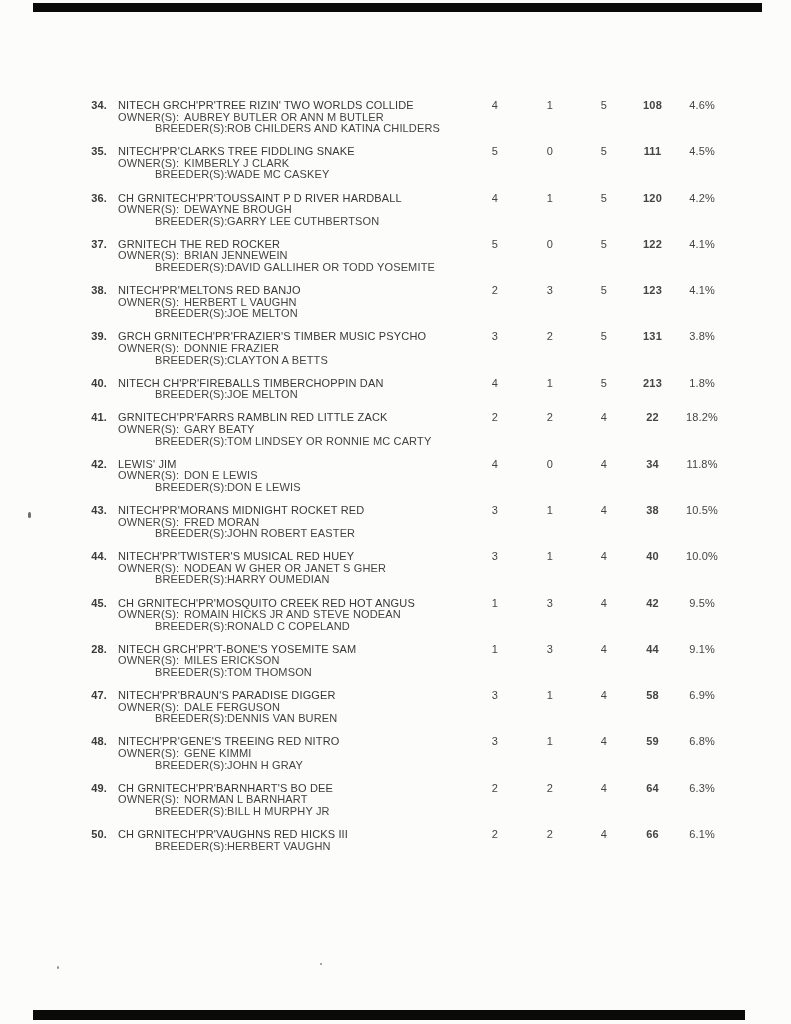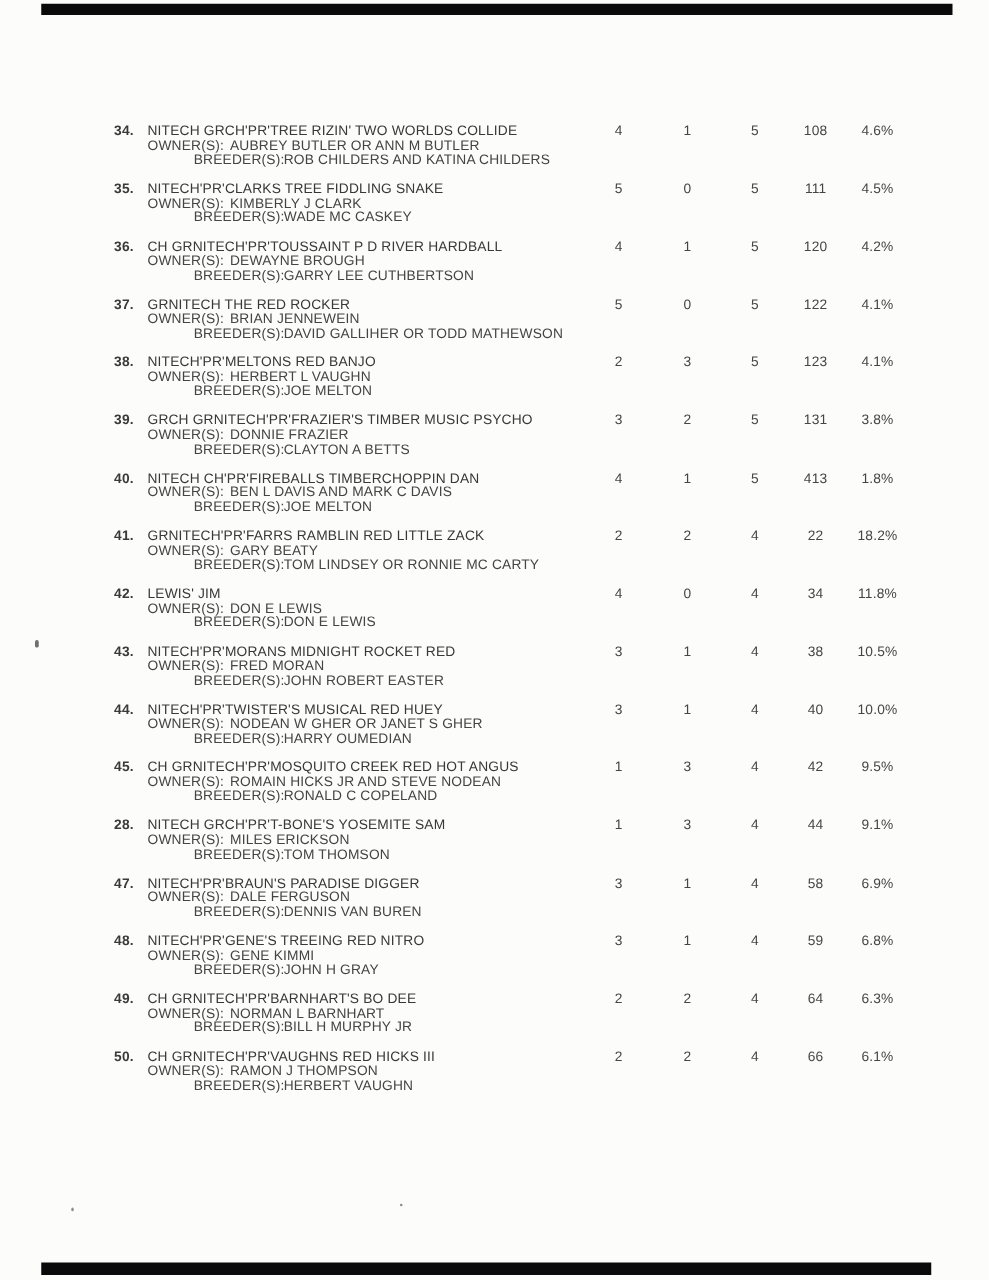--- a/index.html
+++ b/index.html
@@ -69,21 +69,21 @@
   .lab.owner   { width: 66px; }
   .lab.breeder { width: 72px; margin-left: 37px; }
   .stat {
     flex: 0 0 auto;
     text-align: center;
     color: #454545;
   }
   .stat.c1 { width: 50px; }
   .stat.c2 { width: 60px; }
   .stat.c3 { width: 48px; }
-  .stat.c4 { width: 49px; }
+  .stat.c4 { width: 49px; font-weight: bold; }
   .stat.c5 { width: 50px; }
 </style>
 </head>
 <body>
 
 <div class="page">
   <div class="scan-bar top"></div>
   <div class="scan-bar bottom"></div>
   <div class="speck s1"></div>
   <div class="speck s2"></div>
@@ -145,21 +145,21 @@
   </div>
 
   <div class="entry">
     <div class="rank">37.</div>
     <div class="main">
       <div class="dogname">GRNITECH THE RED ROCKER</div>
       <div class="line">
         <span class="lab owner">OWNER(S):</span><span class="val">BRIAN JENNEWEIN</span>
       </div>
       <div class="line">
-        <span class="lab breeder">BREEDER(S):</span><span class="val">DAVID GALLIHER OR TODD MATHEWSON</span>
+        <span class="lab breeder">BREEDER(S):</span><span class="val">DAVID GALLIHER OR TODD YOSEMITE</span>
       </div>
     </div>
     <div class="stat c1">5</div>
     <div class="stat c2">0</div>
     <div class="stat c3">5</div>
     <div class="stat c4">122</div>
     <div class="stat c5">4.1%</div>
   </div>
 
   <div class="entry">
@@ -196,30 +196,27 @@
     <div class="stat c3">5</div>
     <div class="stat c4">131</div>
     <div class="stat c5">3.8%</div>
   </div>
 
   <div class="entry">
     <div class="rank">40.</div>
     <div class="main">
       <div class="dogname">NITECH CH'PR'FIREBALLS TIMBERCHOPPIN DAN</div>
       <div class="line">
-        <span class="lab owner">OWNER(S):</span><span class="val">BEN L DAVIS AND MARK C DAVIS</span>
-      </div>
-      <div class="line">
         <span class="lab breeder">BREEDER(S):</span><span class="val">JOE MELTON</span>
       </div>
     </div>
     <div class="stat c1">4</div>
     <div class="stat c2">1</div>
     <div class="stat c3">5</div>
-    <div class="stat c4">413</div>
+    <div class="stat c4">213</div>
     <div class="stat c5">1.8%</div>
   </div>
 
   <div class="entry">
     <div class="rank">41.</div>
     <div class="main">
       <div class="dogname">GRNITECH'PR'FARRS RAMBLIN RED LITTLE ZACK</div>
       <div class="line">
         <span class="lab owner">OWNER(S):</span><span class="val">GARY BEATY</span>
       </div>
@@ -376,23 +373,20 @@
     <div class="stat c3">4</div>
     <div class="stat c4">64</div>
     <div class="stat c5">6.3%</div>
   </div>
 
   <div class="entry">
     <div class="rank">50.</div>
     <div class="main">
       <div class="dogname">CH GRNITECH'PR'VAUGHNS RED HICKS III</div>
       <div class="line">
-        <span class="lab owner">OWNER(S):</span><span class="val">RAMON J THOMPSON</span>
-      </div>
-      <div class="line">
         <span class="lab breeder">BREEDER(S):</span><span class="val">HERBERT VAUGHN</span>
       </div>
     </div>
     <div class="stat c1">2</div>
     <div class="stat c2">2</div>
     <div class="stat c3">4</div>
     <div class="stat c4">66</div>
     <div class="stat c5">6.1%</div>
   </div>
 </div>

